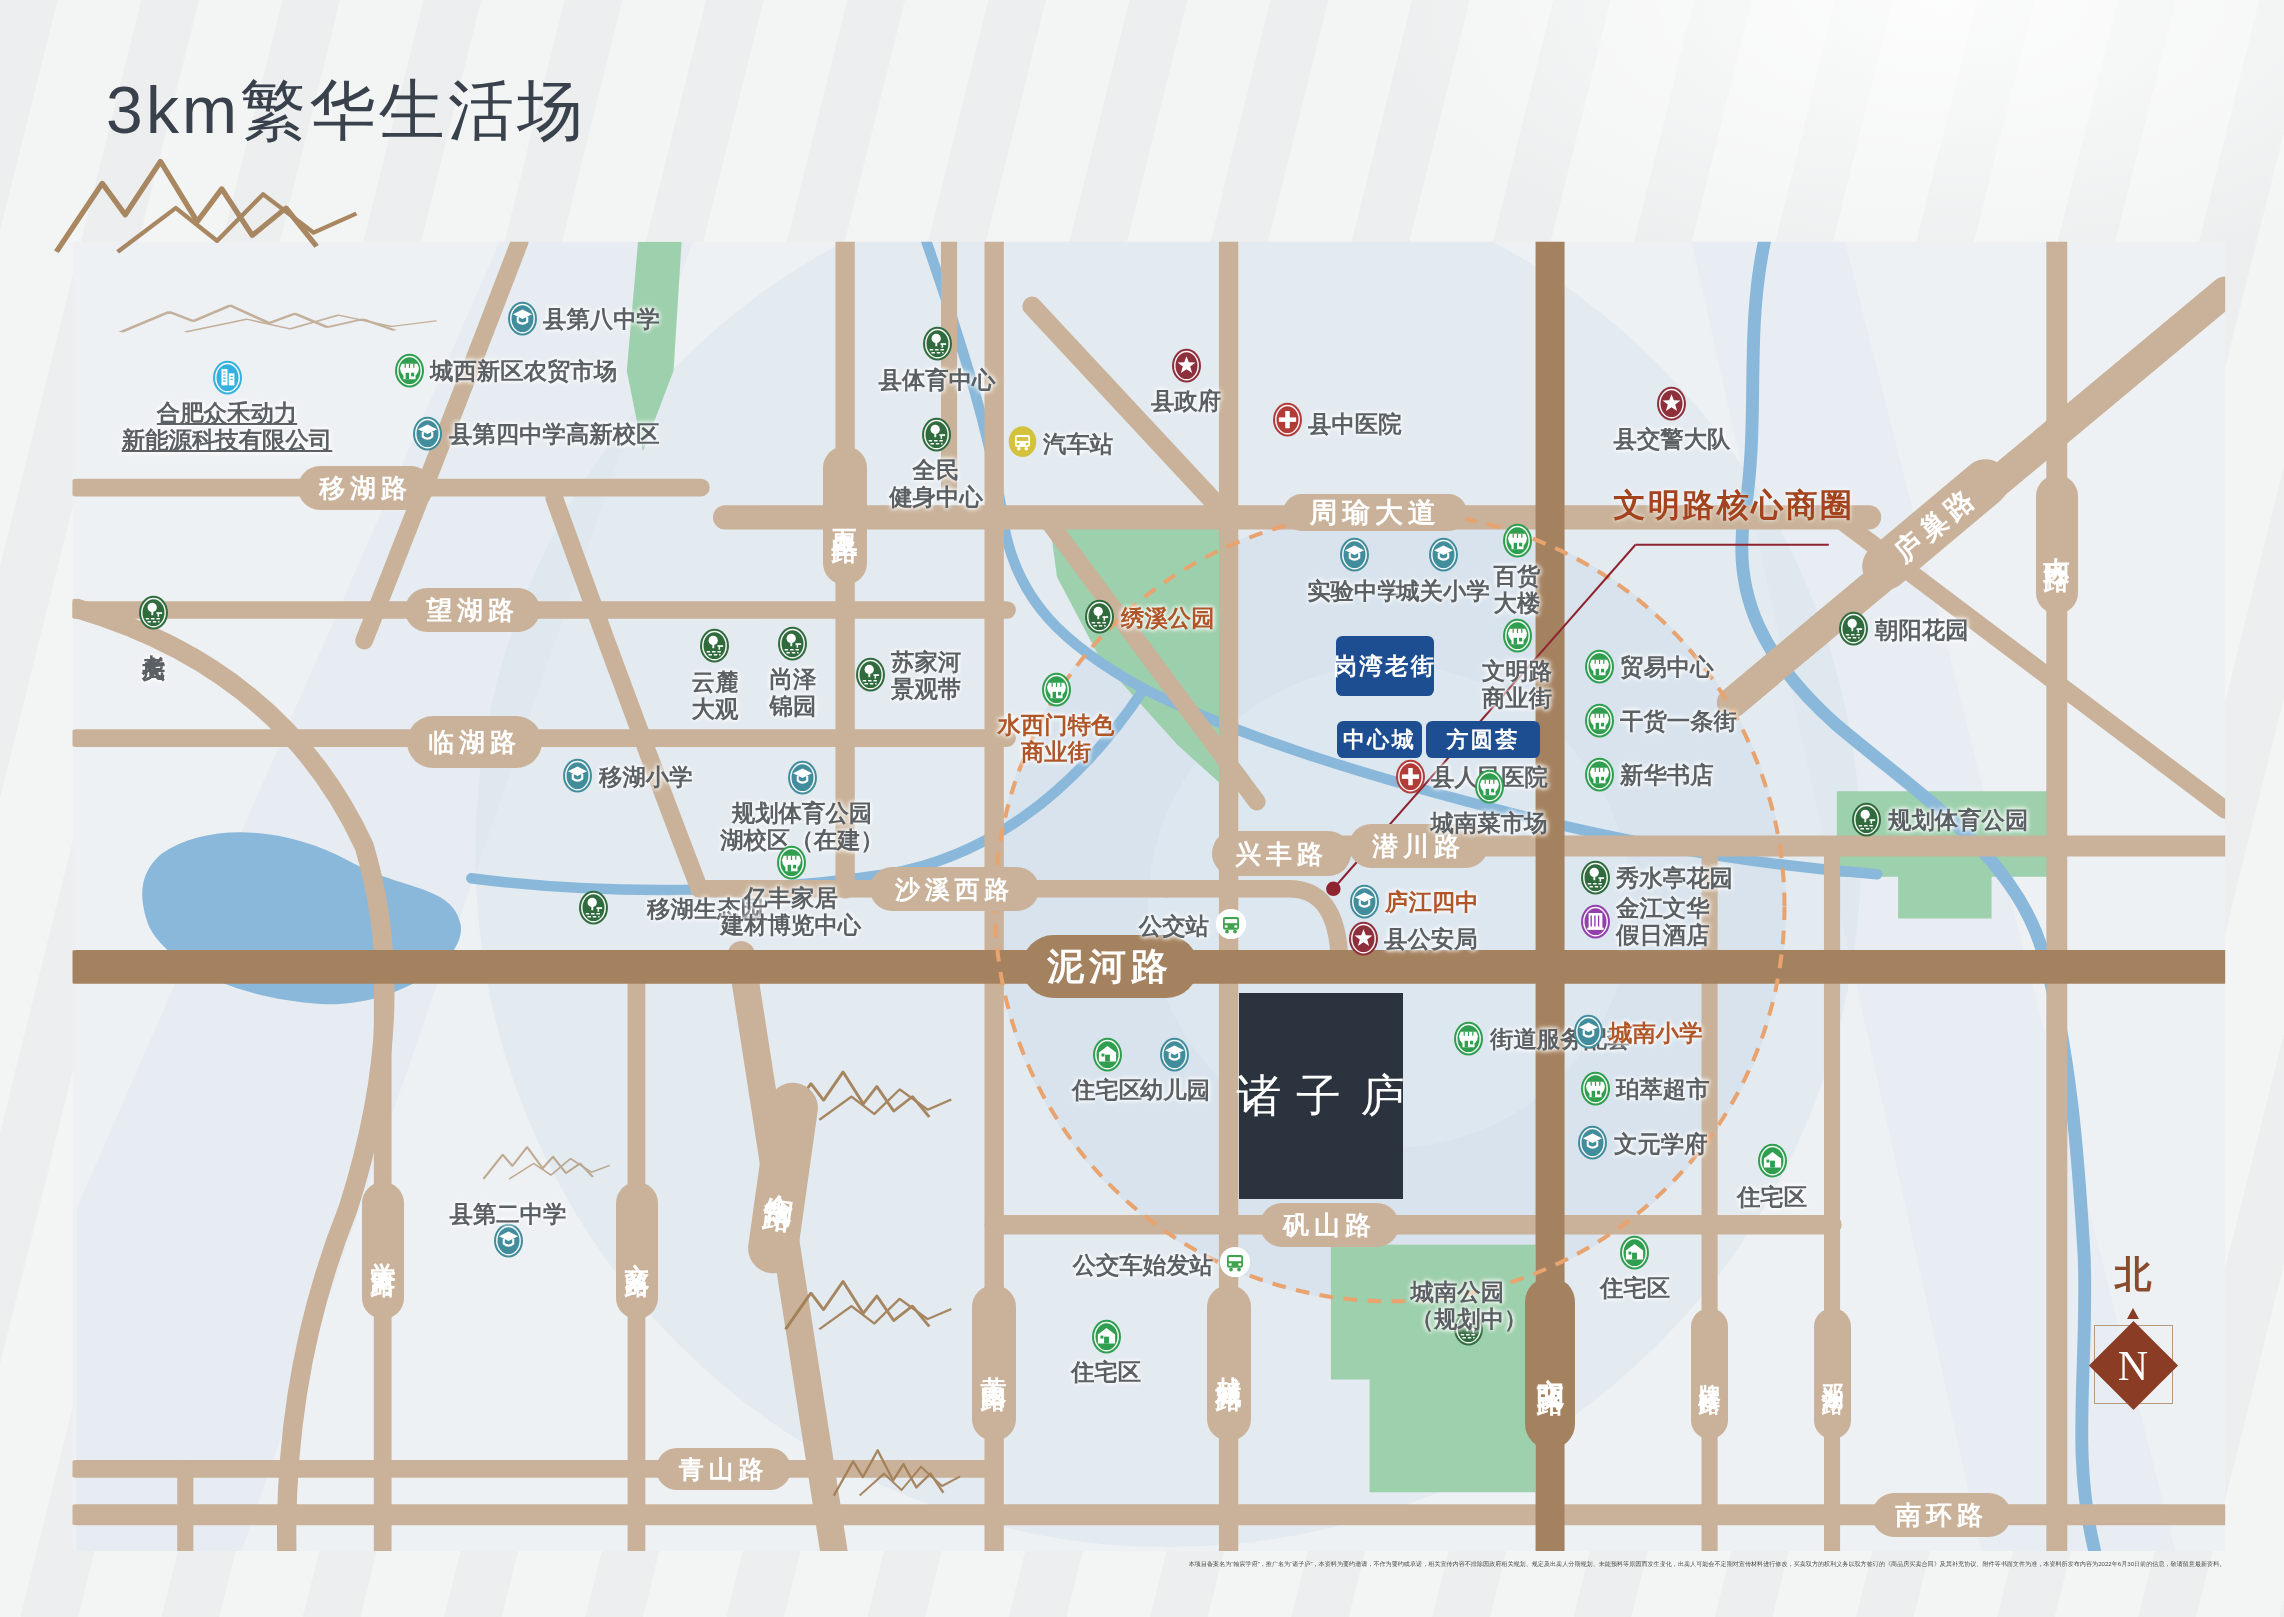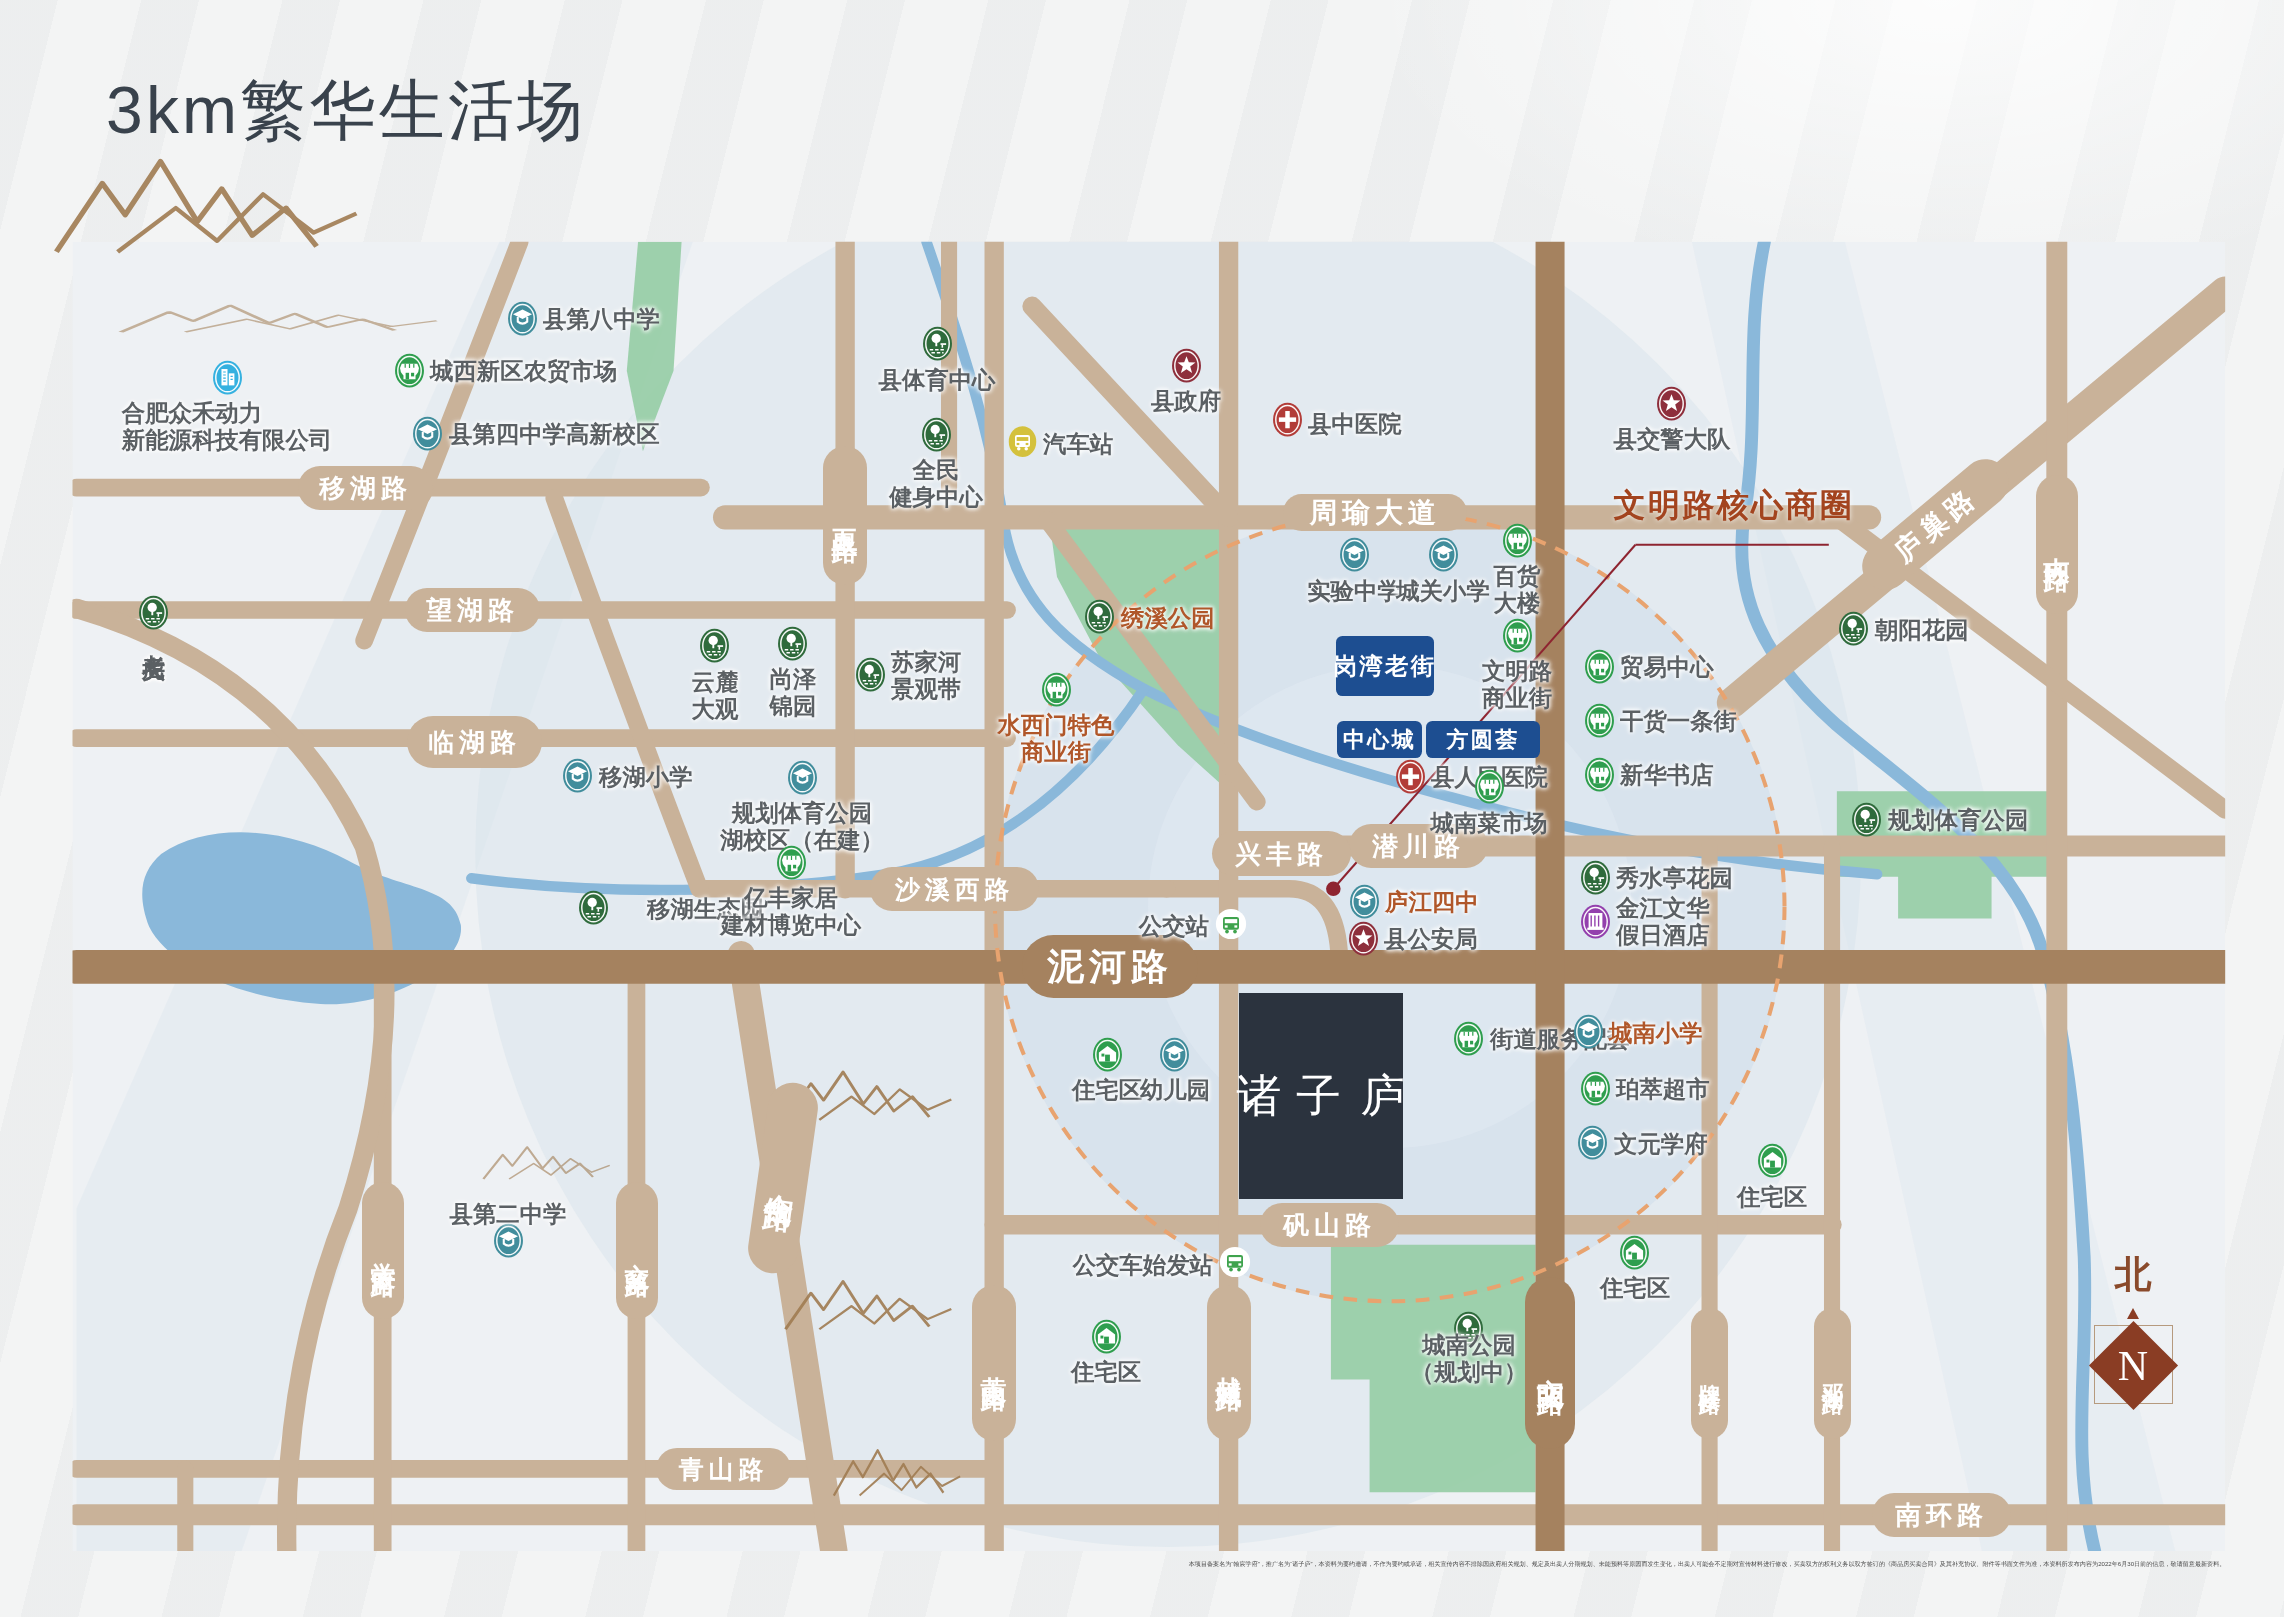--- a/index.html
+++ b/index.html
@@ -204,21 +204,21 @@
         </div>
         <div class="poi-ic" style="left:212px;top:360px;"><svg width="31" height="37" viewBox="0 0 36 42">
             <ellipse cx="18" cy="20" rx="16.8" ry="19.6" fill="#35b1e0"></ellipse>
             <ellipse cx="18" cy="20" rx="13.6" ry="16.4" fill="none" stroke="#fff" stroke-width="1.7" opacity=".95"></ellipse>
             <g>
               <rect x="11" y="10" width="7" height="19" fill="#fff"></rect>
               <rect x="19.5" y="15" width="6.5" height="14" fill="#fff"></rect>
               <path d="M13 13.5 h3 M13 17 h3 M13 20.5 h3 M13 24 h3 M21.5 18.5 h2.6 M21.5 22 h2.6" stroke="#35b1e0" stroke-width="1.3"></path>
             </g>
           </svg></div>
-        <div class="poi-lb" style="left:227px;top:400px;transform:translateX(-50%);text-align:left;">
+        <div class="poi-lb" style="left:227px;top:400px;transform:translateX(-50%);text-align:center;text-decoration:underline;">
           <div>合肥众禾动力</div>
           <div>新能源科技有限公司</div>
         </div>
         <div class="poi-ic" style="left:394px;top:353px;"><svg width="31" height="37" viewBox="0 0 36 42">
             <ellipse cx="18" cy="20" rx="16.8" ry="19.6" fill="#2f9e4e"></ellipse>
             <ellipse cx="18" cy="20" rx="13.6" ry="16.4" fill="none" stroke="#fff" stroke-width="1.7" opacity=".95"></ellipse>
             <g>
               <path d="M9 12 h18 l2 5 a4.6 4.6 0 0 1 -22 0 Z" fill="#fff"></path>
               <path d="M13 12 v4.5 M18 12 v5 M23 12 v4.5" stroke="#2f9e4e" stroke-width="1.4"></path>
               <rect x="11" y="20" width="14" height="10" fill="#fff"></rect>
@@ -771,21 +771,21 @@
             <ellipse cx="18" cy="20" rx="16.8" ry="19.6" fill="#2f6b3c"></ellipse>
             <ellipse cx="18" cy="20" rx="13.6" ry="16.4" fill="none" stroke="#fff" stroke-width="1.7" opacity=".95"></ellipse>
             <g>
               <circle cx="16.5" cy="14" r="5.4" fill="#fff"></circle>
               <rect x="15.5" y="17.5" width="2.2" height="5.5" fill="#fff"></rect>
               <rect x="21.5" y="19.5" width="6.5" height="2" fill="#fff"></rect>
               <rect x="22.7" y="21.5" width="1.8" height="3.2" fill="#fff"></rect>
               <path d="M9 27 h18 M11 30.5 h14" stroke="#fff" stroke-width="1.8" stroke-dasharray="4 2.2" fill="none"></path>
             </g>
           </svg></div>
-        <div class="poi-lb" style="left:1469px;top:1332px;transform:translateX(-50%);text-align:center;">
+        <div class="poi-lb" style="left:1469px;top:1279px;transform:translateX(-50%);">
           <div>城南公园</div>
           <div>（规划中）</div>
         </div>
         <div class="poi-ic" style="left:493px;top:1223px;"><svg width="31" height="37" viewBox="0 0 36 42">
             <ellipse cx="18" cy="20" rx="16.8" ry="19.6" fill="#418d9c"></ellipse>
             <ellipse cx="18" cy="20" rx="13.6" ry="16.4" fill="none" stroke="#fff" stroke-width="1.7" opacity=".95"></ellipse>
             <g>
               <path d="M18 9.5 L29 15 L18 20.5 L7 15 Z" fill="#fff"></path>
               <path d="M12.5 18 V23.5 Q18 28 23.5 23.5 V18" fill="none" stroke="#fff" stroke-width="2.4"></path>
             </g>

